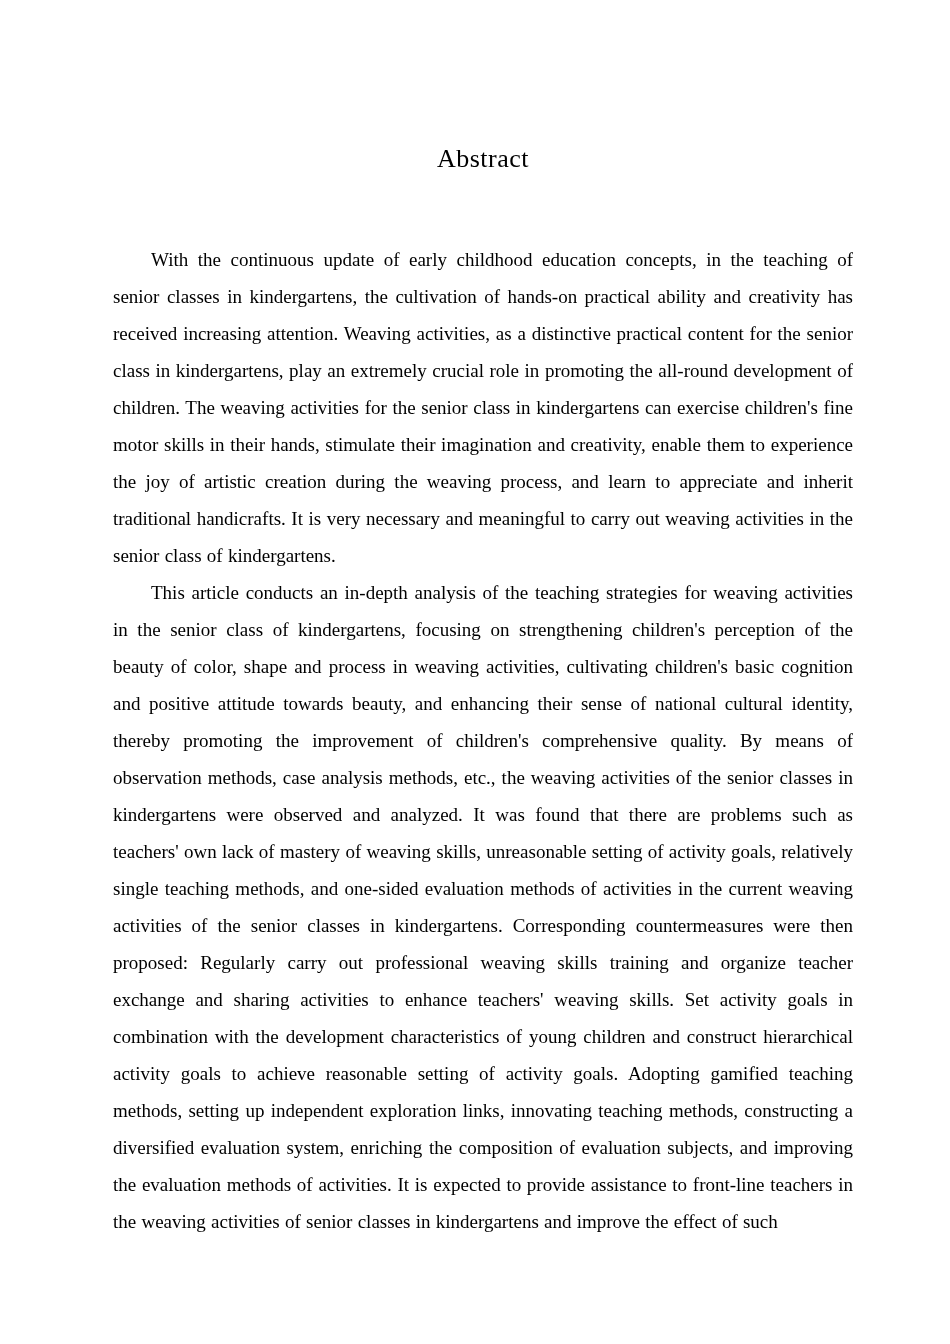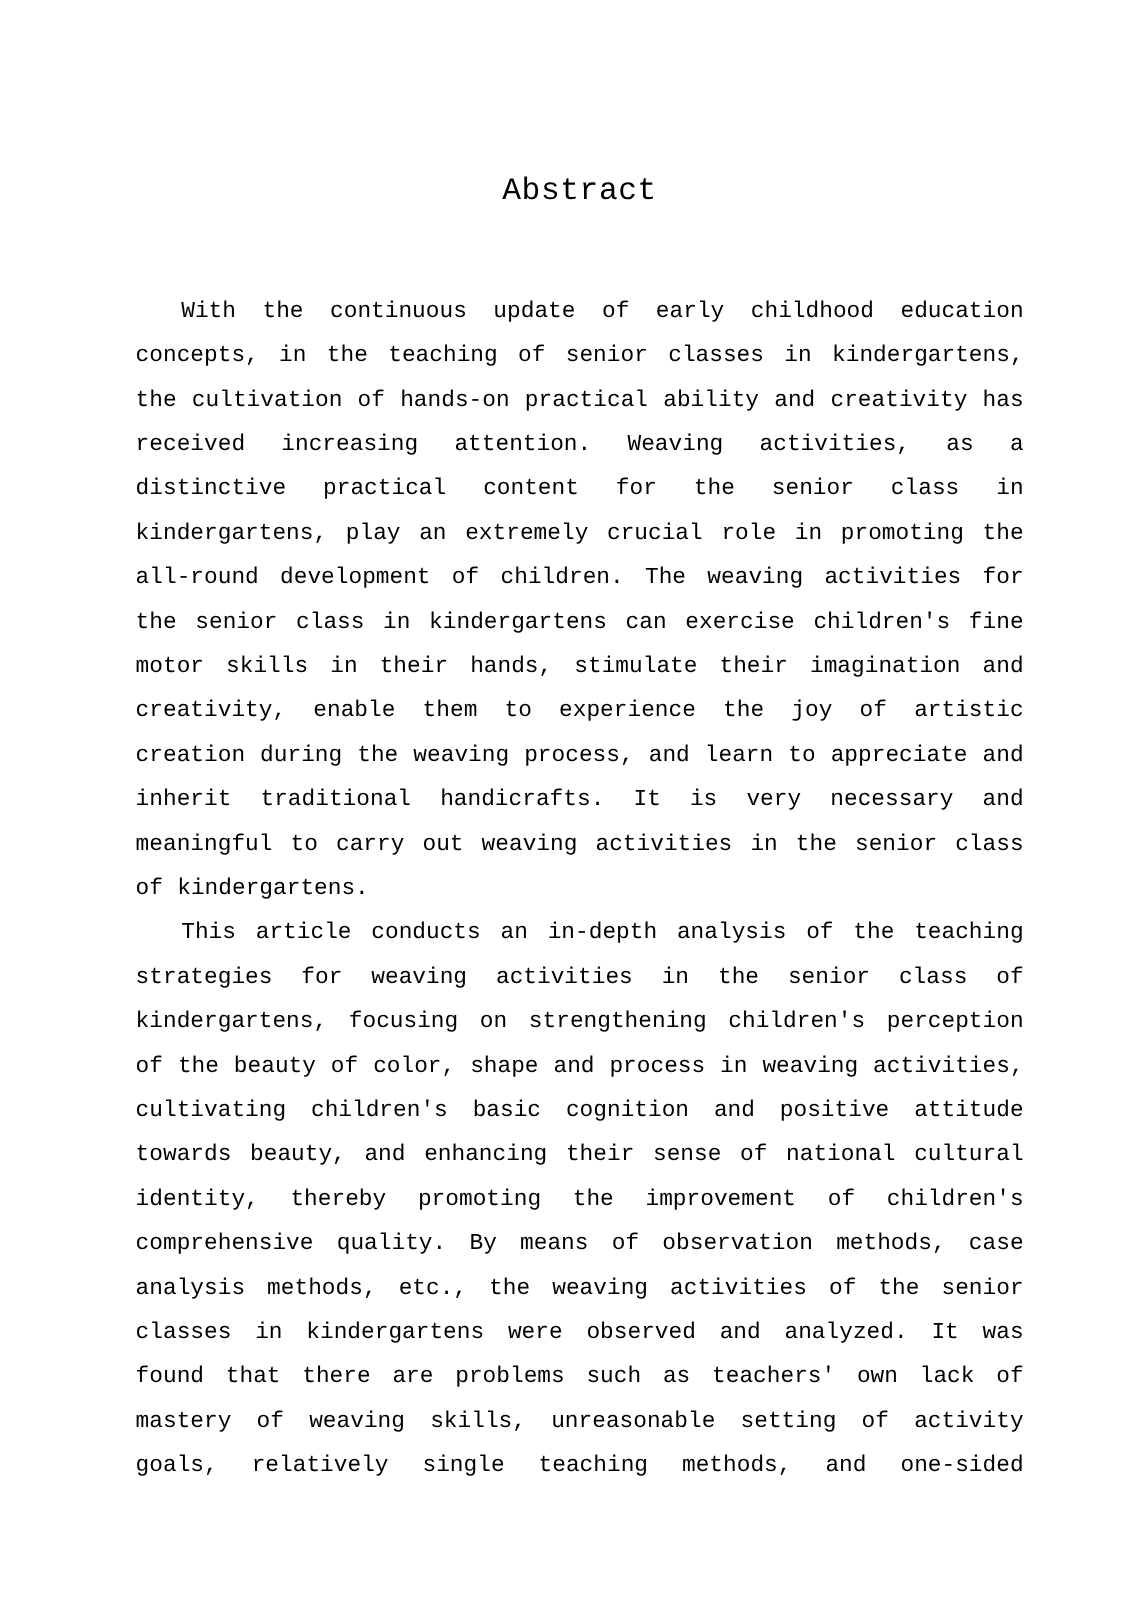--- a/index.html
+++ b/index.html
@@ -8,21 +8,21 @@
     background: #ffffff;
   }
   .page {
     position: relative;
     width: 950px;
     height: 1344px;
     background: #ffffff;
     overflow: hidden;
     box-sizing: border-box;
     padding: 140px 97px 0 113px;
-    font-family: Liberation Mono, monospace;
+    font-family: Liberation Serif, serif;
     color: #000000;
   }
   .doc-title {
     margin: 0 0 63px 0;
     font-size: 26px;
     line-height: 38px;
     font-weight: normal;
     text-align: center;
     letter-spacing: 0.5px;
   }

